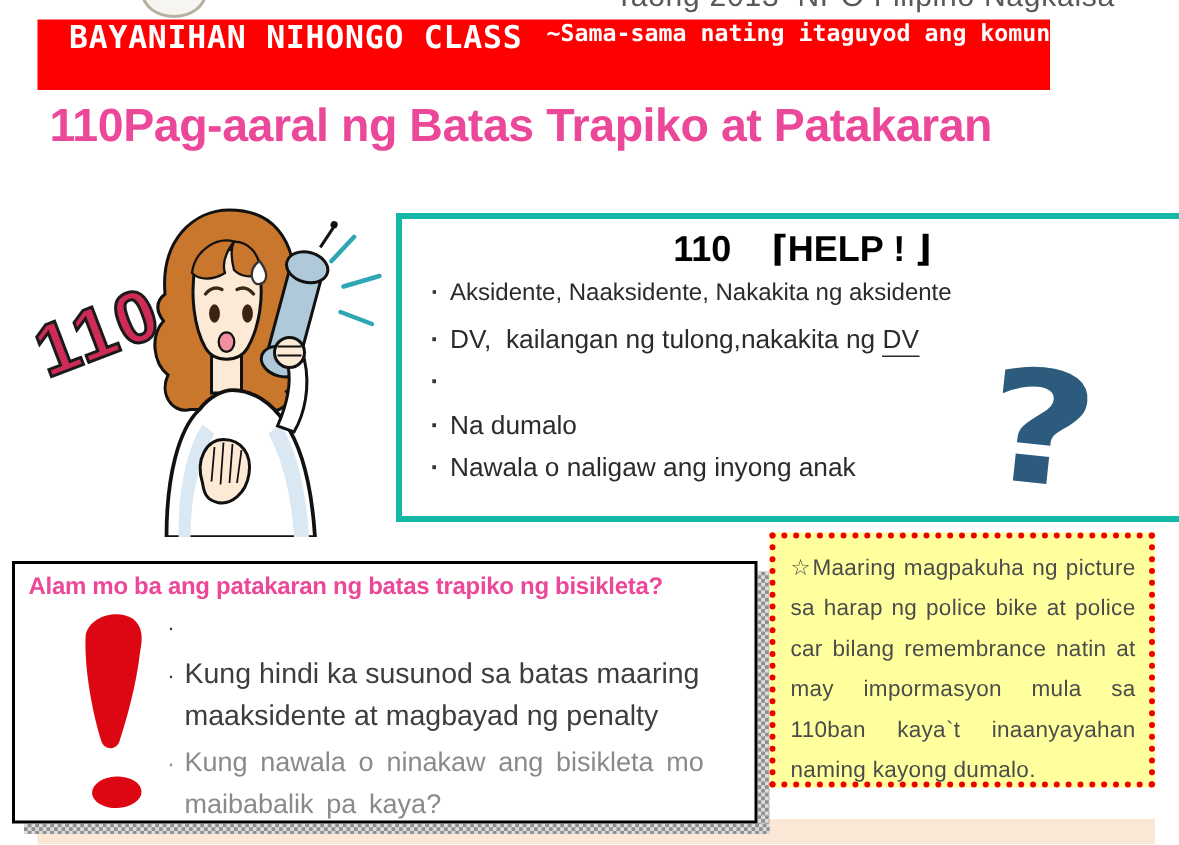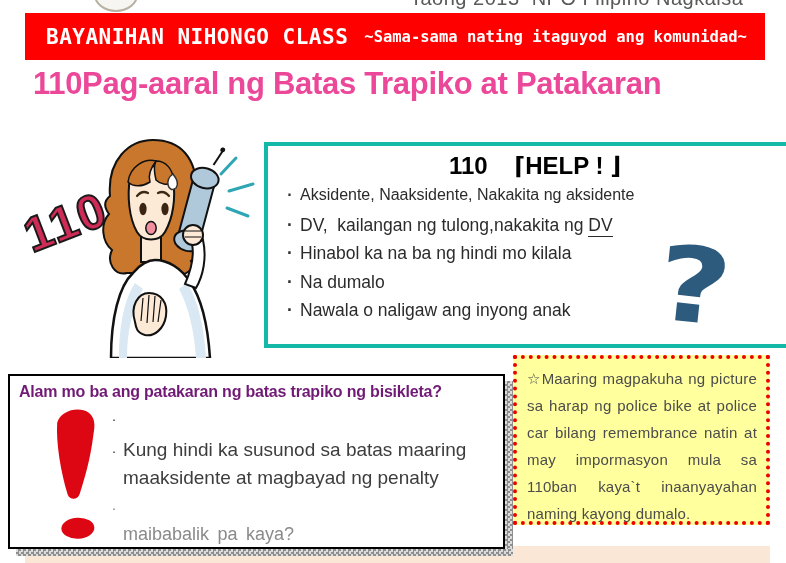--- a/index.html
+++ b/index.html
@@ -10,22 +10,22 @@
   
   .header-note{
     position:absolute;left:410px;top:-13px;font-size:20px;line-height:22px;
     color:#595959;letter-spacing:.5px;white-space:pre;
   }
   .logo-fragment{
     position:absolute;left:94px;top:-22px;width:40px;height:30px;border-radius:50%;
     border:2px solid #b7b1a2;background:#f6f5f1;
   }
   .banner{
-    position:absolute;left:25px;top:13px;width:740px;height:47px;background:#FF0000;
-    display:flex;align-items:center;color:#ffffff;
+    position:absolute;left:25px;top:13px;width:675px;height:47px;background:#FF0000;
+    display:flex;color:#ffffff;
     font-family:"DejaVu Sans Mono","Liberation Mono",monospace;font-weight:bold;
   }
   .banner-title{font-size:21px;margin-left:21px;white-space:pre;letter-spacing:.5px;}
   .banner-subtitle{font-size:15.5px;margin-left:16px;white-space:pre;}
   .main-title{
     position:absolute;left:33px;top:66px;font-size:31px;font-weight:bold;color:#ec4899;
     letter-spacing:-.3px;white-space:pre;
   }
   
   .checker{
@@ -55,21 +55,21 @@
   .illustration svg{position:absolute;left:0;top:0;}
   .number-110{
     position:absolute;left:8px;top:58px;font-size:49px;font-weight:bold;color:#CE2B56;
     transform:rotate(-21deg);-webkit-text-stroke:2px #1a1a1a;letter-spacing:2px;white-space:pre;
   }
   
   .bicycle-box{
     position:absolute;left:8px;top:374px;width:497px;height:175px;
     border:2px solid #000;background:#fff;box-sizing:border-box;z-index:4;
   }
-  .bicycle-title{margin:7px 0 0 9px;font-size:16px;font-weight:bold;color:#701a75;letter-spacing:-.2px;white-space:pre;}
+  .bicycle-title{margin:7px 0 0 9px;font-size:16px;font-weight:bold;color:#ec4899;letter-spacing:-.2px;white-space:pre;}
   .bicycle-exclaim{position:absolute;left:40px;top:30px;}
   .bicycle-list{list-style:none;margin:4px 0 0 95px;padding:0;}
   .bicycle-list li{color:#3d3d3d;}
   .bicycle-list .row{display:flex;align-items:baseline;white-space:pre;}
   .bicycle-list .marker{width:18px;text-align:center;flex:none;font-size:15px;}
   .bicycle-list .cont{padding-left:18px;white-space:pre;}
   .bl-1{font-size:21px;line-height:27px;margin-bottom:5px;}
   .bl-2{font-size:19px;line-height:26.5px;margin-bottom:4px;}
   .bl-3{font-size:18px;line-height:26px;color:#8a8a8a !important;}
   .bl-3 .row{word-spacing:3.5px;}
@@ -108,21 +108,20 @@
     <li class="small">
       <span class="marker">·</span>
       <span>Aksidente, Naaksidente, Nakakita ng aksidente</span>
     </li>
     <li>
       <span class="marker">·</span>
       <span>DV,  kailangan ng tulong,nakakita ng </span><span class="dv-underline">DV</span>
     </li>
     <li>
       <span class="marker">·</span>
-      <span>Hinabol ka na ba ng hindi mo kilala</span>
     </li>
     <li>
       <span class="marker">·</span>
       <span>Na dumalo</span>
     </li>
     <li>
       <span class="marker">·</span>
       <span>Nawala o naligaw ang inyong anak</span>
     </li>
   </ul>
@@ -199,21 +198,21 @@
   </svg>
   <ul class="bicycle-list">
     <li class="bl-1">
       <span class="row"><span class="marker">·</span></span>
     </li>
     <li class="bl-2">
       <span class="row"><span class="marker">·</span><span>Kung hindi ka susunod sa batas maaring</span></span>
       <span class="row cont">maaksidente at magbayad ng penalty</span>
     </li>
     <li class="bl-3">
-      <span class="row"><span class="marker">·</span></span>
+      <span class="row"><span class="marker">·</span><span>Kung nawala o ninakaw ang bisikleta mo</span></span>
       <span class="row cont">maibabalik pa kaya?</span>
     </li>
   </ul>
 </div>
 
 <div class="invite-box">
   <div class="invite-text">☆Maaring magpakuha ng picture sa harap ng police bike at police car bilang remembrance natin at may impormasyon mula sa 110ban kaya`t inaanyayahan naming kayong dumalo.</div>
 </div>
 
 </body></html>

